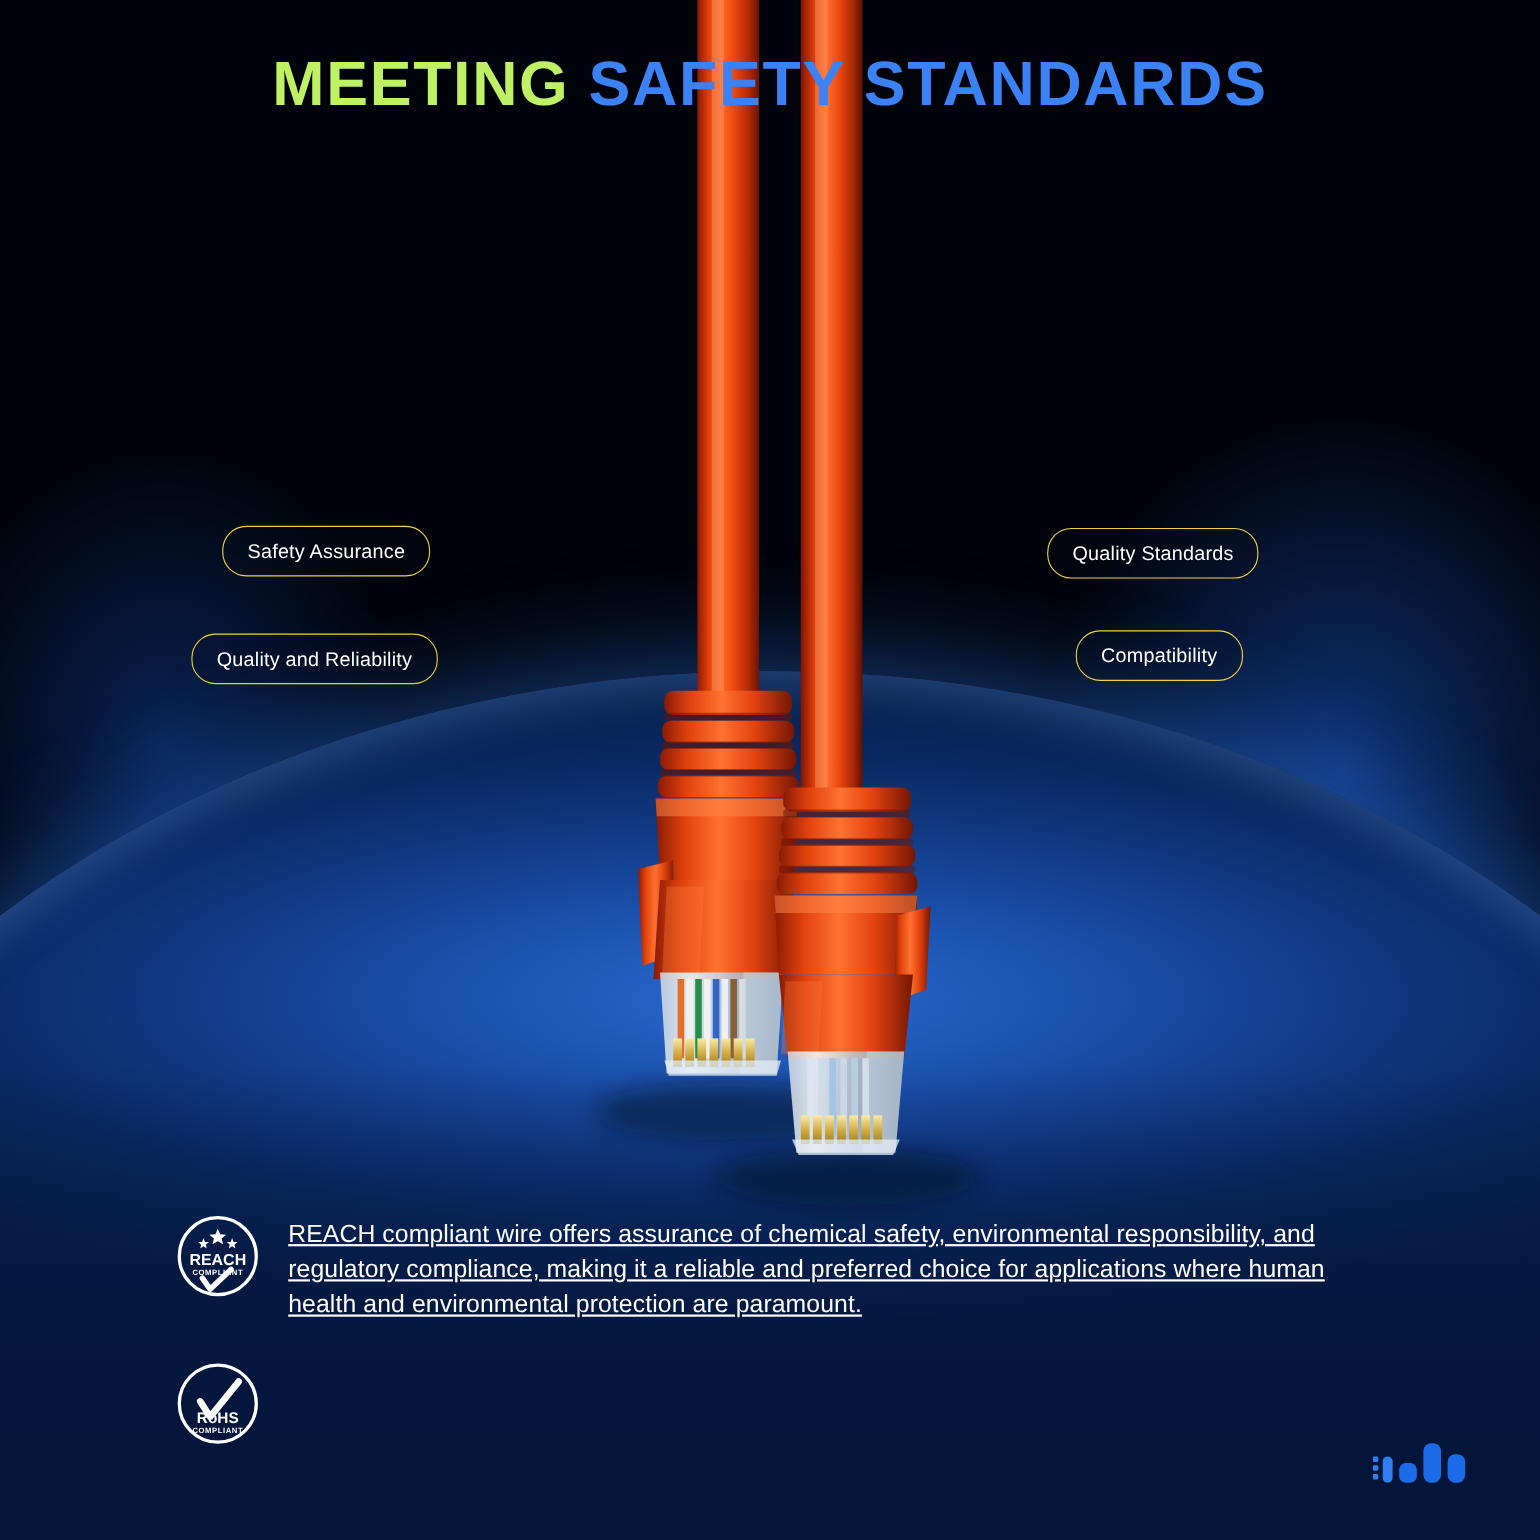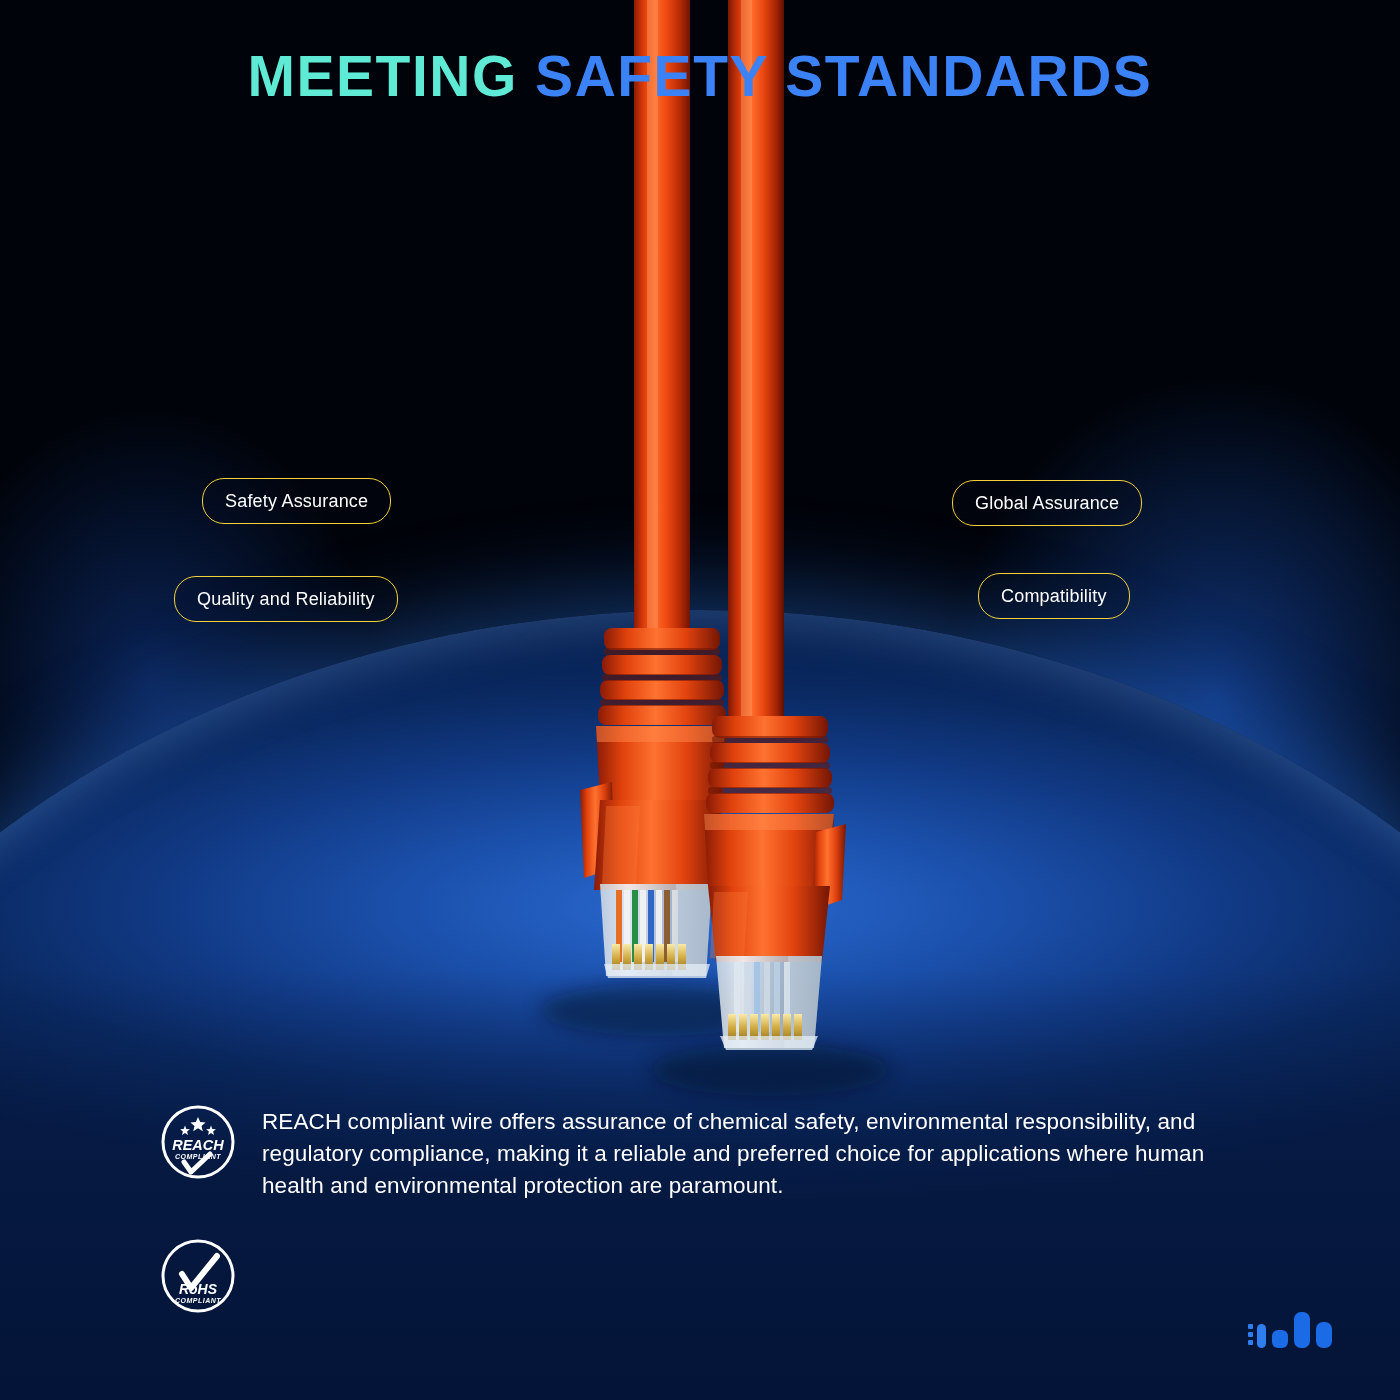--- a/index.html
+++ b/index.html
@@ -76,21 +76,21 @@
     width: 100%;
     text-align: center;
     font-size: 57px;
     font-weight: 800;
     letter-spacing: 1.5px;
     line-height: 1;
     z-index: 6;
     white-space: nowrap;
   }
   .title .w {
-    color: #5eead4;
+    color: #bef264;
   }
   .title .y {
     color: #3b82f6;
   }
 
   
   .cables {
     position: absolute;
     left: 0;
     top: 0;
@@ -134,30 +134,30 @@
     align-items: flex-start;
     gap: 26px;
     padding: 0 150px 0 160px;
   }
   .comp-row + .comp-row { margin-top: 36px; }
   .badge {
     flex: 0 0 auto;
     width: 76px;
     height: 76px;
     position: relative;
-    font-style: italic;
   }
   .badge svg { display: block; }
   .comp-text {
     color: #ffffff;
     font-size: 22.5px;
     line-height: 1.42;
     letter-spacing: .1px;
     max-width: 990px;
     padding-top: 2px;
+    text-decoration: underline;
   }
   .comp-row.rohs .comp-text { padding-top: 12px; }
 
   
   .logo {
     position: absolute;
     right: 44px;
     bottom: 38px;
     width: 108px;
     height: 64px;
@@ -322,21 +322,21 @@
     <span class="w">MEETING </span><span class="y">SAFETY STANDARDS</span>
   </div>
 
   <div class="pill pill-safety">
     <span>Safety Assurance</span>
   </div>
   <div class="pill pill-quality">
     <span>Quality and Reliability</span>
   </div>
   <div class="pill pill-global">
-    <span>Global Assurance</span>
+    <span>Quality Standards</span>
   </div>
   <div class="pill pill-compat">
     <span>Compatibility</span>
   </div>
 
   <div class="compliance">
 
     <div class="comp-row reach">
       <div class="badge">
         <svg viewBox="0 0 76 76" width="76" height="76">

